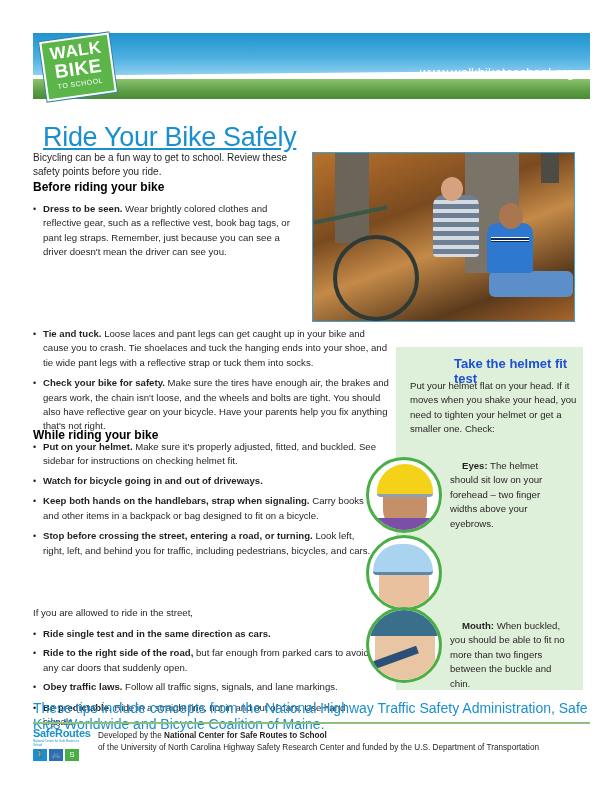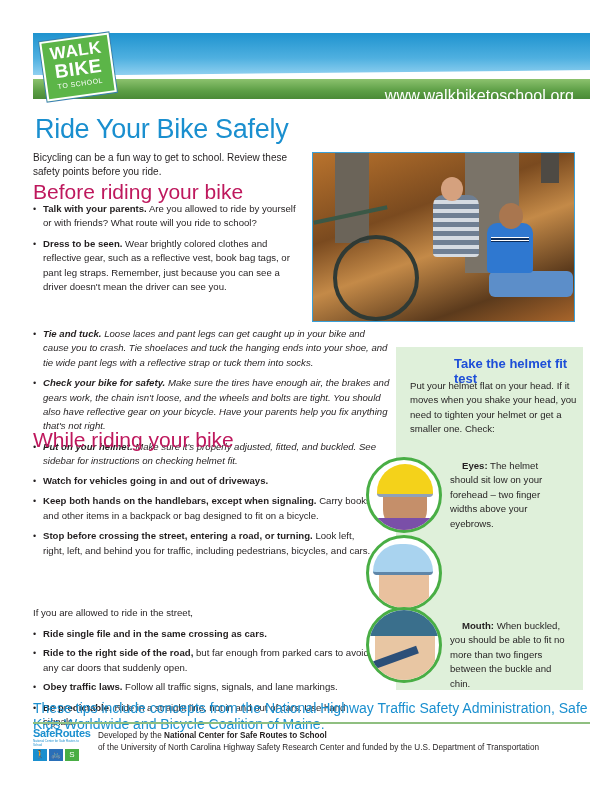--- a/index.html
+++ b/index.html
@@ -1,28 +1,28 @@
 <!DOCTYPE html>
 <html><head>
 <meta charset="utf-8">
 <style>
   html, body { margin:0; padding:0; background:#ffffff; }
   body { width:610px; height:789px; position:relative; overflow:hidden; font-family:"Liberation Sans", sans-serif; color:#231f20; }
   .banner { position:absolute; left:33px; top:33px; width:557px; height:66px; overflow:hidden; }
   .banner .sky { position:absolute; left:0; top:0; width:100%; height:42px; background:linear-gradient(180deg,#1f93cf 0%,#4fb0e0 60%,#8fd0f0 100%); }
   .banner .white-band { position:absolute; left:0; top:40px; width:100%; height:6px; background:#ffffff; transform:skewY(-0.6deg); }
   .banner .grass { position:absolute; left:0; top:46px; width:100%; height:20px; background:linear-gradient(180deg,#8cc26e 0%,#5c9e45 60%,#4a8a36 100%); }
-  .banner .url { position:absolute; right:16px; top:54px; font-size:16px; color:#ffffff; letter-spacing:0.1px; }
+  .banner .url { position:absolute; right:16px; top:32px; font-size:13px; color:#ffffff; letter-spacing:0.1px; }
   .logo { position:absolute; left:43px; top:37px; width:66px; height:56px; background:#5cb548; border:2px solid #ffffff; transform:rotate(-8deg); box-shadow:0 0 0 1px #3a7fb5; color:#ffffff; font-weight:bold; text-align:center; line-height:1; }
   .logo .l1 { font-size:17px; margin-top:3px; letter-spacing:0.5px; }
   .logo .l2 { font-size:19px; letter-spacing:0.5px; }
   .logo .l3 { font-size:7px; font-weight:normal; margin-top:2px; letter-spacing:0.5px; }
   .title { position:absolute; left:33px; top:112px; font-size:27px; color:#1a8fcf; font-weight:normal; letter-spacing:-0.3px; }
   .intro { position:absolute; left:33px; top:151px; width:270px; font-size:10px; line-height:14px; }
-  .h2 { position:absolute; font-size:21px; color:#be185d; }
+  .h2 { position:absolute; font-size:12px; color:#000000;font-weight:bold; }
   ul.tips { position:absolute; margin:0; padding:0; list-style:none; font-size:9.6px; line-height:14.4px; }
   ul.tips li { position:relative; padding-left:10px; margin-bottom:6px; }
   ul.tips li::before { content:"\2022"; position:absolute; left:0; top:0; font-size:9px; }
   ul.tips li b { font-weight:bold; }
   .photo { position:absolute; left:312px; top:152px; width:261px; height:168px; border:1px solid #3aa0d8; overflow:hidden; background:linear-gradient(160deg,#b9732d 0%,#7a4a1f 35%,#c48a48 55%,#5b3a1c 80%,#a8652b 100%); }
   .photo .tree1 { position:absolute; left:22px; top:0; width:34px; height:90px; background:#6b6459; }
   .photo .tree2 { position:absolute; left:152px; top:0; width:54px; height:120px; background:#7a7368; }
   .photo .tree3 { position:absolute; left:228px; top:0; width:18px; height:30px; background:#4e4a44; }
   .photo .wheel { position:absolute; left:20px; top:82px; width:86px; height:86px; border-radius:50%; border:4px solid #2f3a35; box-sizing:border-box; }
   .photo .frame { position:absolute; left:0px; top:60px; width:75px; height:4px; background:#3b5846; transform:rotate(-12deg); }
@@ -66,49 +66,48 @@
   <div class="grass"></div>
   <span class="url">www.walkbiketoschool.org</span>
 </div>
 
 <div class="logo">
   <div class="l1">WALK</div>
   <div class="l2">BIKE</div>
   <div class="l3">TO SCHOOL</div>
 </div>
 
-<h1 class="title" style="margin:2px;">Ride Your Bike Safely</h1>
+<h1 class="title" style="margin:10px;text-decoration:underline;">Ride Your Bike Safely</h1>
 
 <p class="intro" style="margin:0;">Bicycling can be a fun way to get to school. Review these safety points before you ride.</p>
 
 <div class="h2" style="left:33px; top:180px;">Before riding your bike</div>
 
 <ul class="tips" style="left:33px; top:202px; width:272px;">
-  <li><b>Talk with your parents.</b><span> Are you allowed to ride by yourself or with friends? What route will you ride to school?</span></li>
   <li><b>Dress to be seen.</b><span> Wear brightly colored clothes and reflective gear, such as a reflective vest, book bag tags, or pant leg straps. Remember, just because you can see a driver doesn't mean the driver can see you.</span></li>
 </ul>
 
-<ul class="tips" style="left:33px; top:327px; width:360px;font-style:italic;">
+<ul class="tips" style="left:33px; top:327px; width:360px;">
   <li><b>Tie and tuck.</b><span>  Loose laces and pant legs can get caught up in your bike and cause you to crash. Tie shoelaces and tuck the hanging ends into your shoe, and tie wide pant legs with a reflective strap or tuck them into socks.</span></li>
   <li><b>Check your bike for safety.</b><span> Make sure the tires have enough air, the brakes and gears work, the chain isn't loose, and the wheels and bolts are tight. You should also have reflective gear on your bicycle.  Have your parents help you fix anything that's not right.</span></li>
   <li style="width:340px;"><b>Put on your helmet.</b><span> Make sure it's properly adjusted, fitted, and buckled. See sidebar for instructions on checking helmet fit.</span></li>
 </ul>
 
 <div class="h2" style="left:33px; top:428px;">While riding your bike</div>
 
 <ul class="tips" style="left:33px; top:474px; width:340px;">
-  <li><b>Watch for vehicles going in and out of driveways.</b><span></span></li>
-  <li><b>Keep both hands on the handlebars, except when signaling.</b><span> Carry books and other items in a backpack or bag designed to fit on a bicycle.</span></li>
+  <li><b>Watch for bicycle going in and out of driveways.</b><span></span></li>
+  <li><b>Keep both hands on the handlebars, strap when signaling.</b><span> Carry books and other items in a backpack or bag designed to fit on a bicycle.</span></li>
   <li><b>Stop before crossing the street, entering a road, or turning.</b><span> Look left, right, left, and behind you for traffic, including pedestrians, bicycles, and cars.</span></li>
 </ul>
 
 <div style="position:absolute; left:33px; top:607px; font-size:9.6px;">If you are allowed to ride in the street,</div>
 
 <ul class="tips" style="left:33px; top:627px; width:340px;">
-  <li style="margin-bottom:5px;"><b>Ride single file and in the same crossing as cars.</b><span></span></li>
+  <li style="margin-bottom:5px;"><b>Ride single test and in the same direction as cars.</b><span></span></li>
   <li style="margin-bottom:5px;"><b>Ride to the right side of the road,</b><span> but far enough from parked cars to avoid any car doors that suddenly open.</span></li>
   <li style=""><b>Obey traffic laws.</b><span> Follow all traffic signs, signals, and lane markings.</span></li>
   <li style="margin-bottom:5px;"><b>Be predictable.</b><span> Ride in a straight line, not in and out of cars. Use hand signals.</span></li>
 </ul>
 
 <div class="photo">
   <div class="tree1"></div>
   <div class="tree2"></div>
   <div class="tree3"></div>
   <div class="frame"></div>

